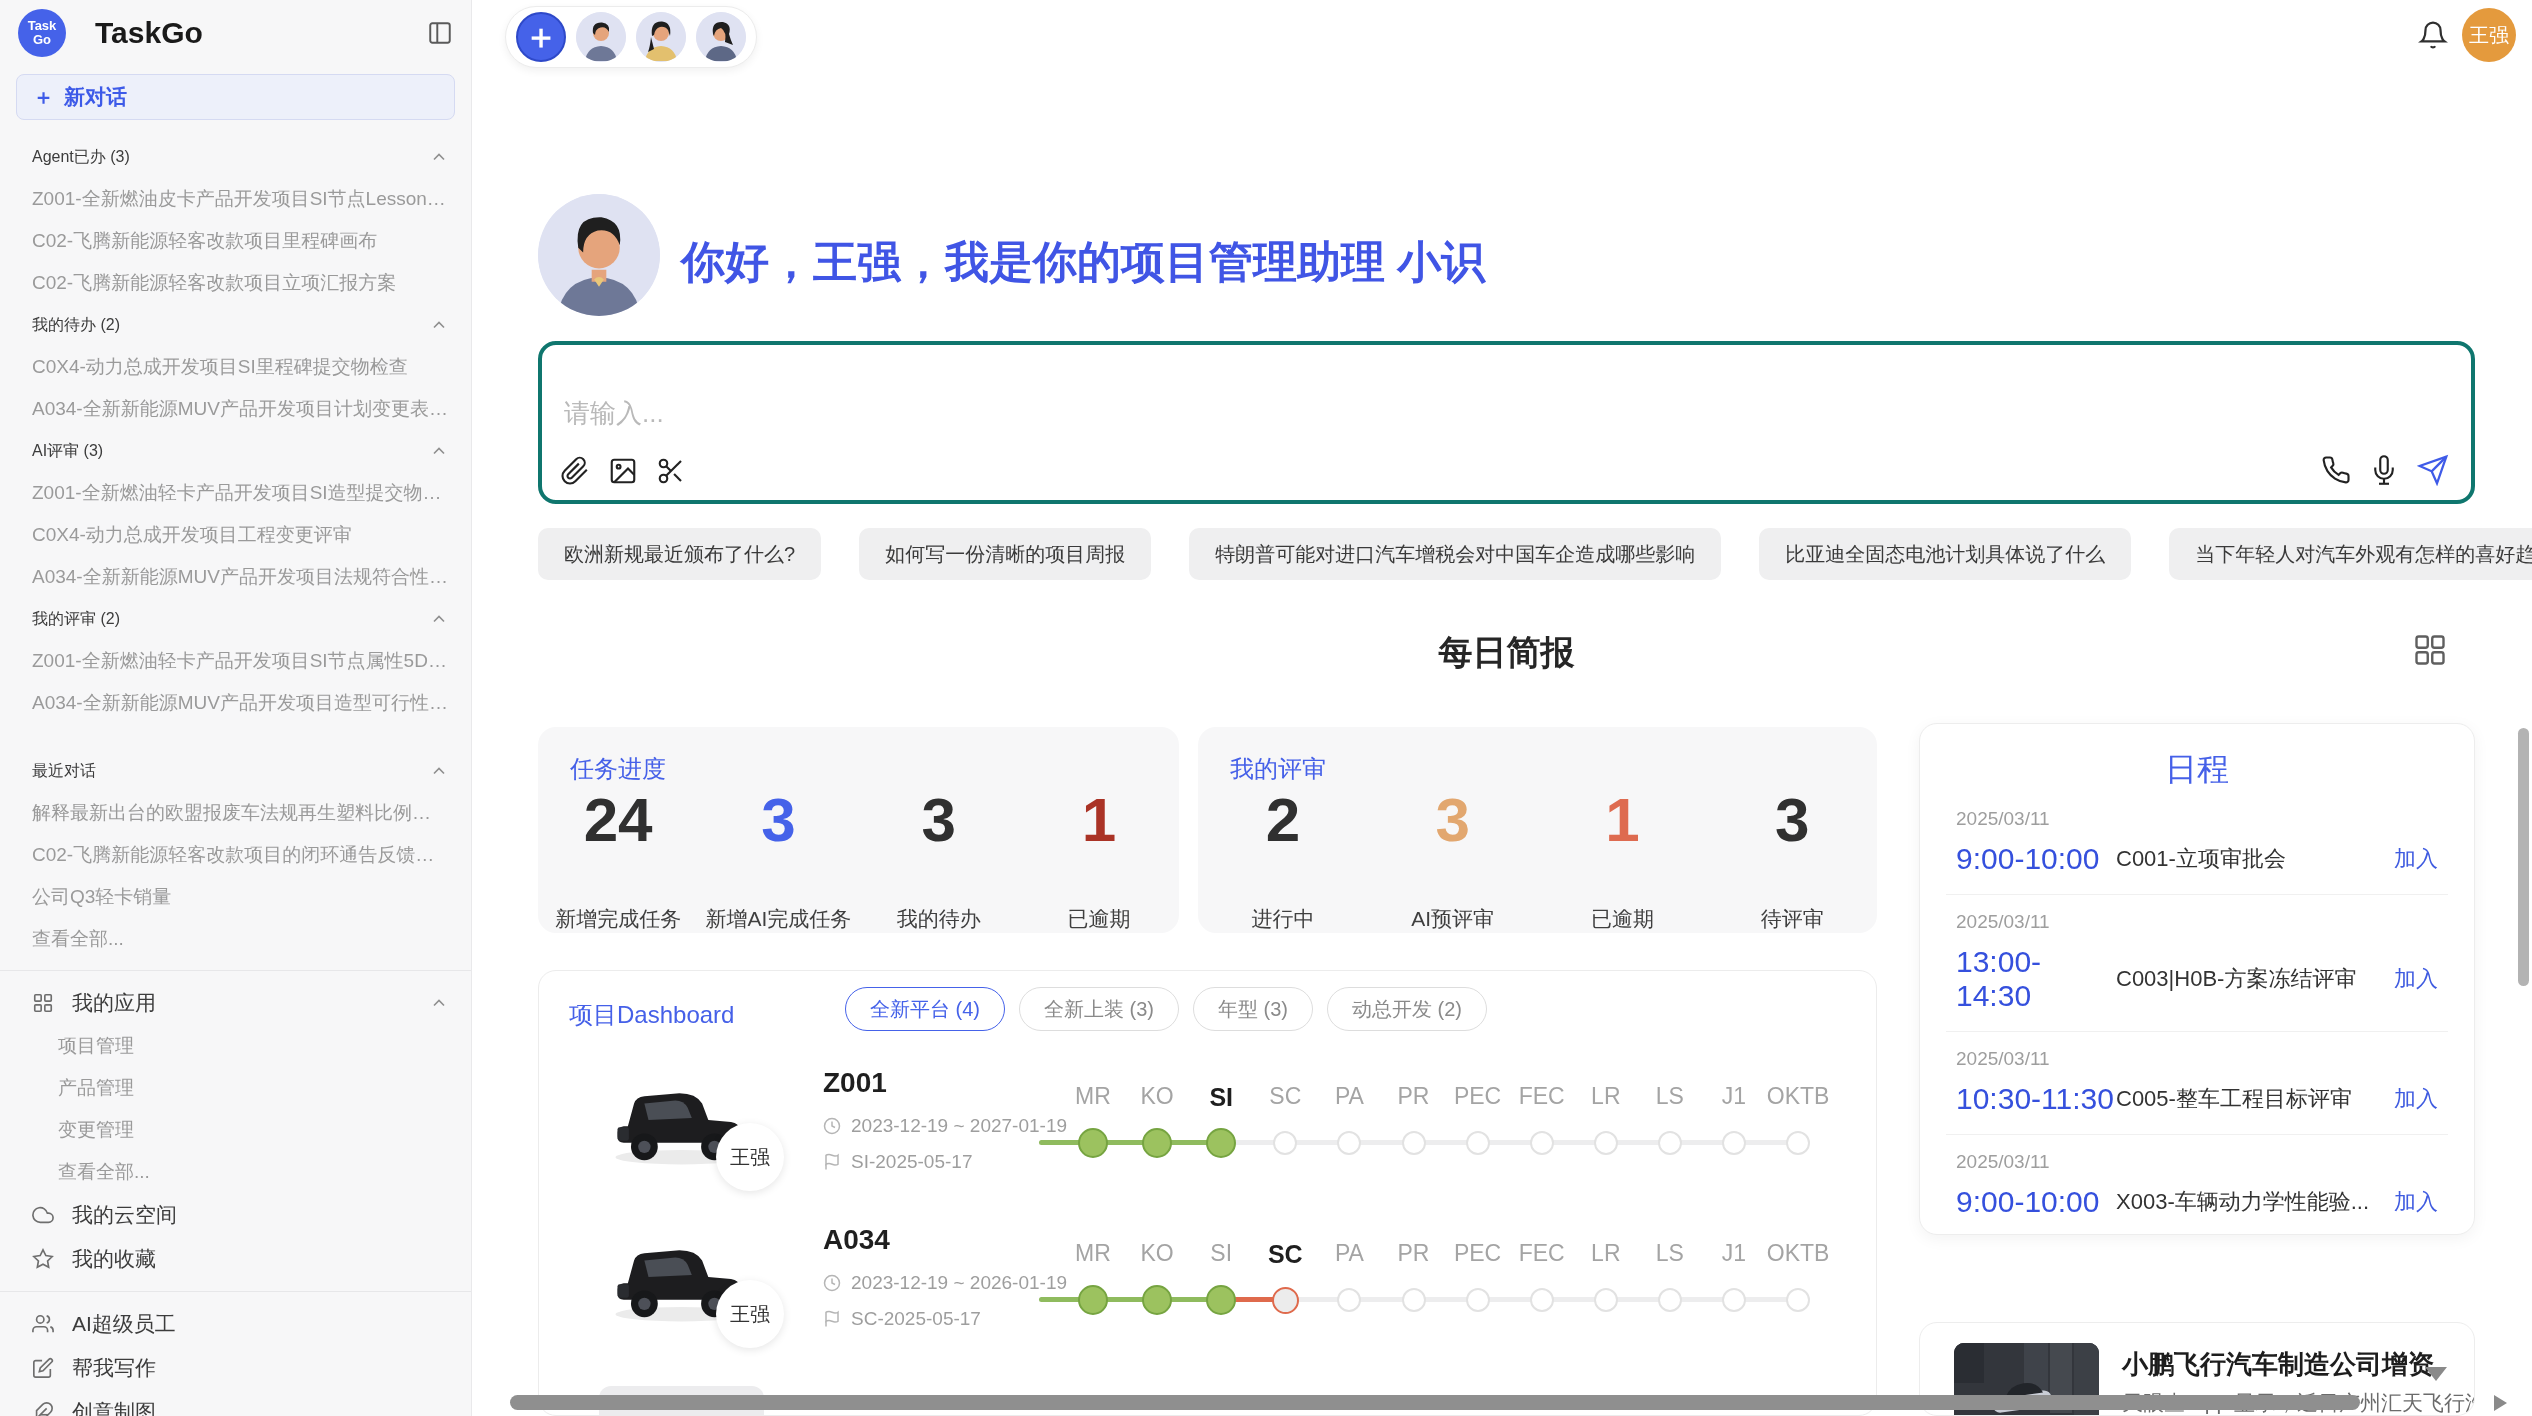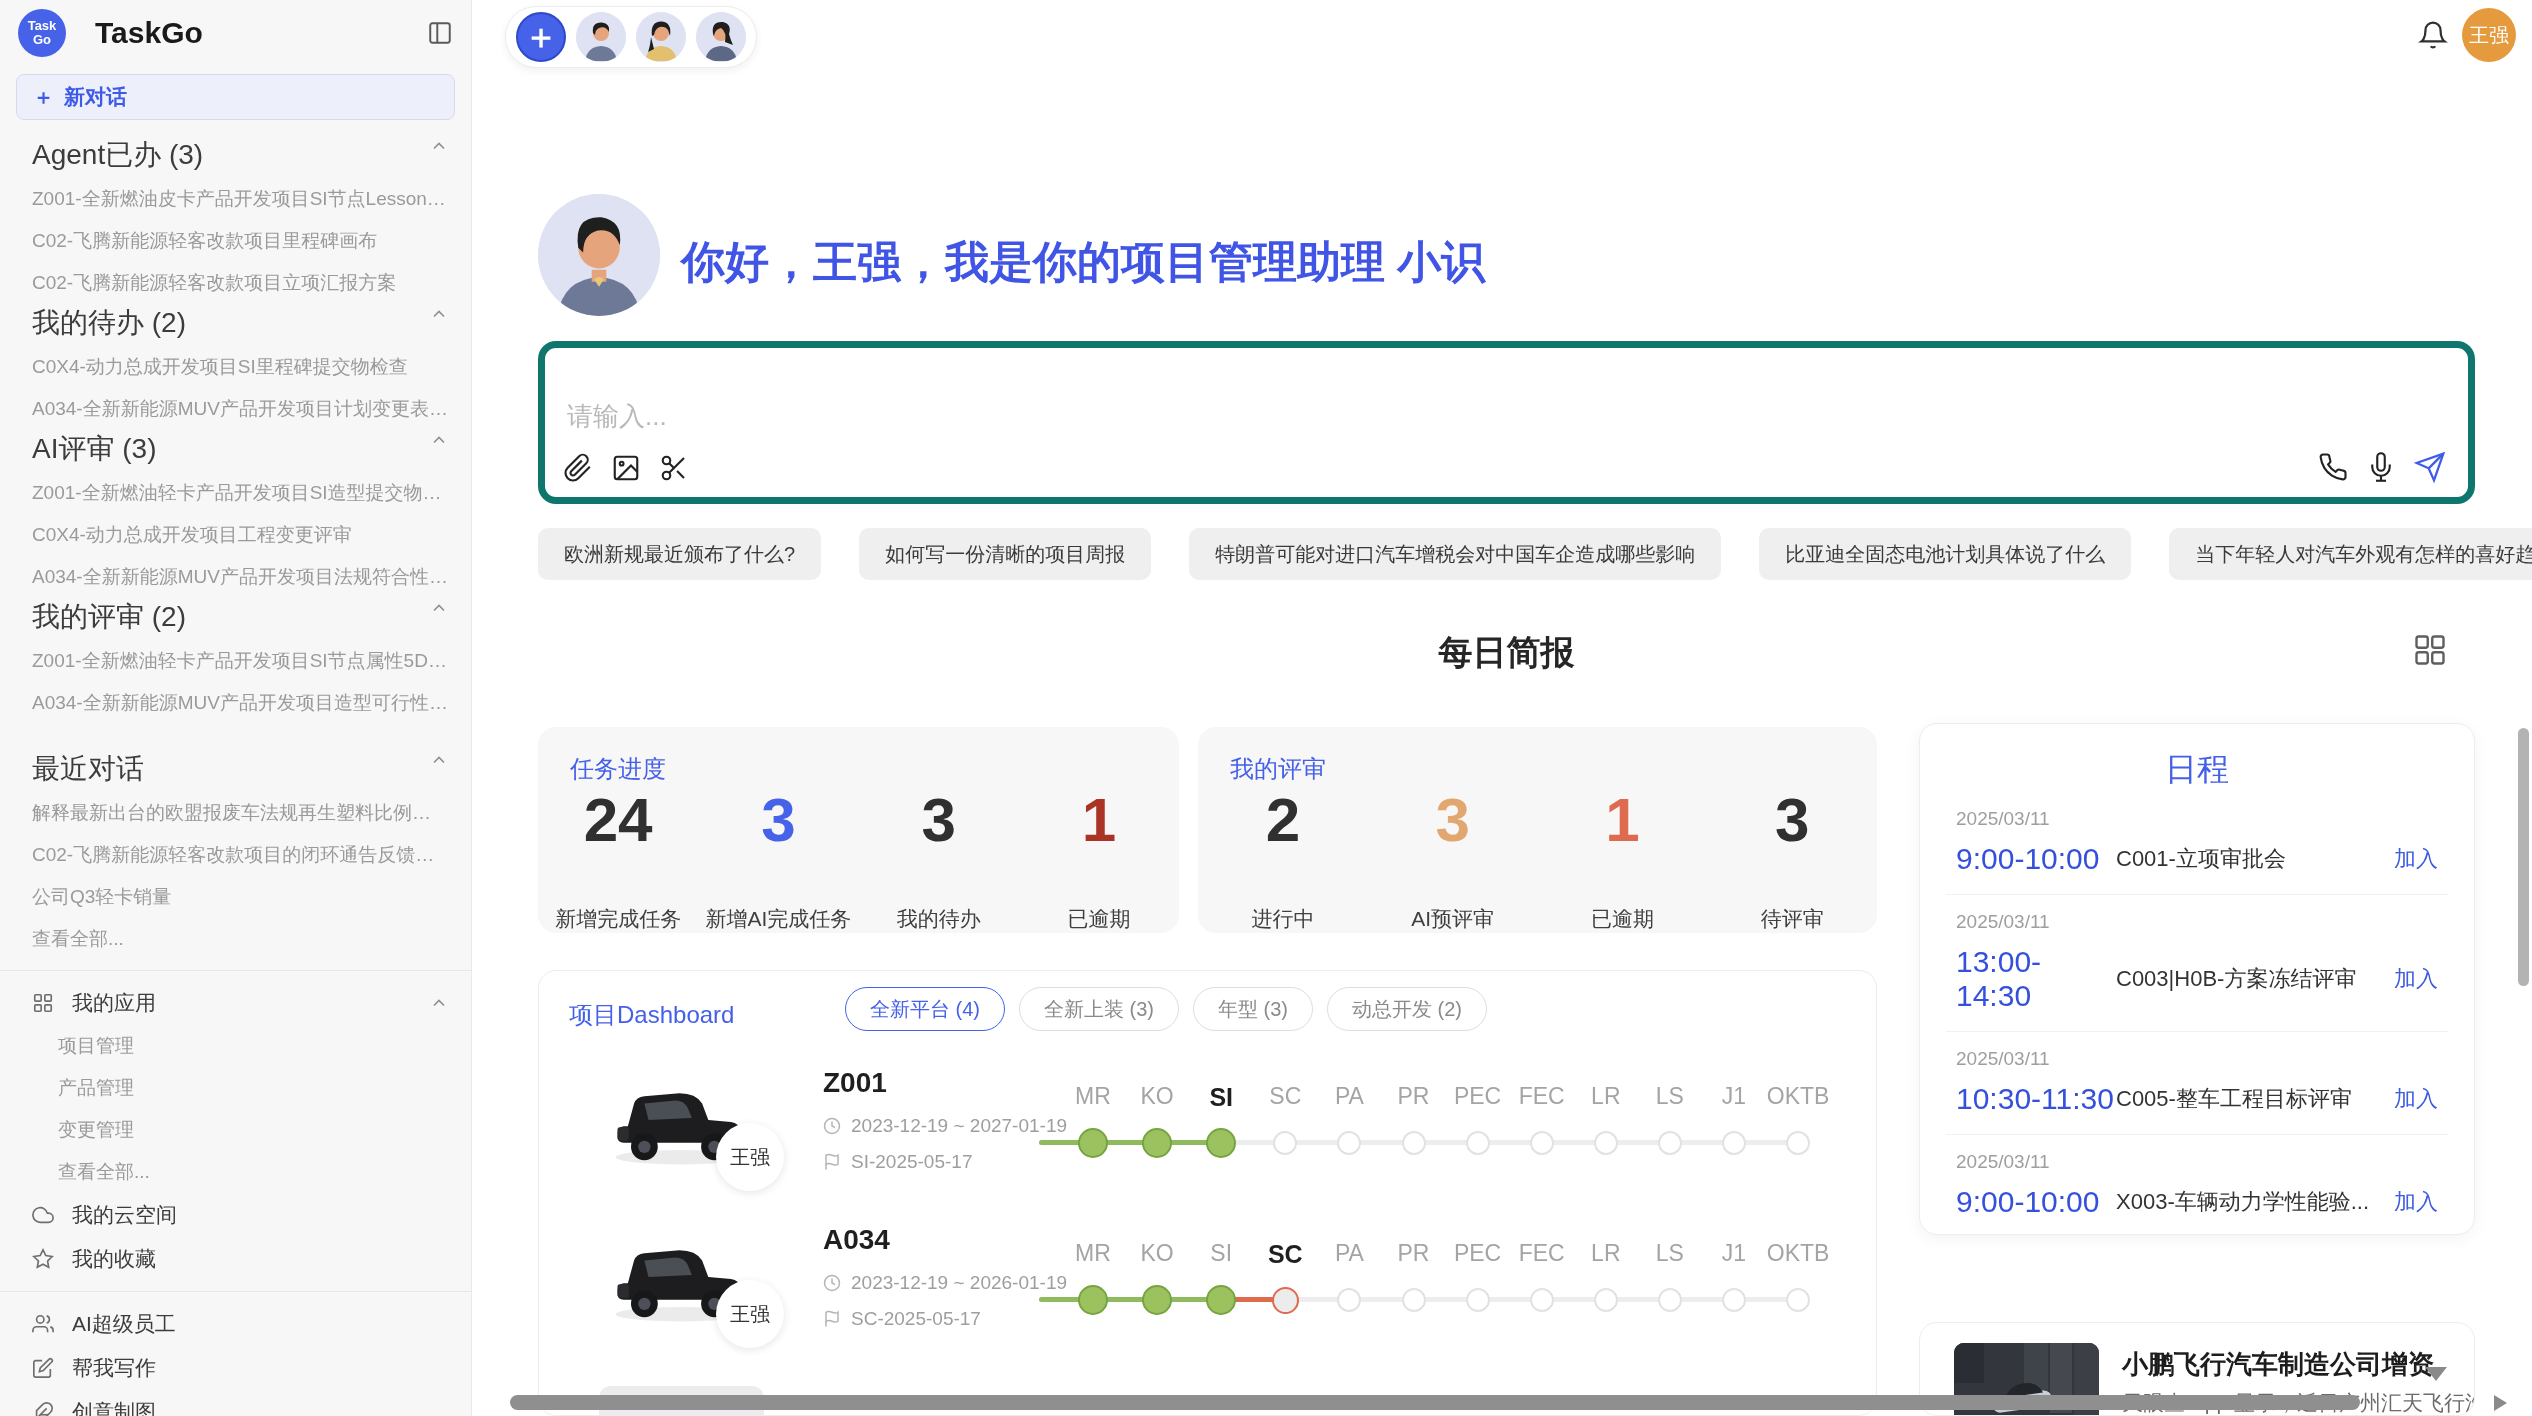--- a/index.html
+++ b/index.html
@@ -13,22 +13,22 @@
            border-right:1px solid #e9e9eb;overflow:hidden;}
   .side-head{height:66px;display:flex;align-items:center;padding:0 18px;gap:29px;}
   .logo-circle{width:48px;height:48px;border-radius:50%;background:#4562e9;color:#fff;
                display:flex;flex-direction:column;align-items:center;justify-content:center;
                font-size:13px;font-weight:bold;line-height:14px;flex:0 0 auto;}
   .app-title{font-size:30px;font-weight:bold;color:#1a1a1a;flex:1;}
   .panel-toggle{color:#5a5a5a;cursor:pointer;}
   .new-chat{margin:8px 16px 16px 16px;height:46px;border:1px solid #d5daf2;background:#edf0fa;
             border-radius:8px;display:flex;align-items:center;gap:10px;padding:0 16px;
             color:#3d5ae8;font-size:21px;font-weight:bold;cursor:pointer;}
-  .sec-head{height:42px;display:flex;align-items:flex-start;padding:0 22px 0 32px;
-            font-size:28px;color:#3c3c3c;}
+  .sec-head{height:42px;display:flex;align-items:center;padding:0 22px 0 32px;
+            font-size:16px;color:#3c3c3c;}
   .sec-head .lbl{flex:1;}
   .side-item{height:42px;display:flex;align-items:center;padding:0 22px 0 32px;font-size:19px;
              color:#9a9a9a;white-space:nowrap;overflow:hidden;text-overflow:ellipsis;cursor:pointer;}
   .side-item span{overflow:hidden;text-overflow:ellipsis;white-space:nowrap;}
   .side-div{height:1px;background:#e7e7e9;margin:10px 0;}
   .icon-row{height:44px;display:flex;align-items:center;gap:18px;padding:0 22px 0 32px;
             font-size:21px;color:#3c3c3c;cursor:pointer;}
   .icon-row .lbl{flex:1;}
   .sub-item{padding-left:58px;}
   .chev{flex:0 0 auto;color:#8f8f8f;}
@@ -46,21 +46,21 @@
               background:#e49a3d;color:#fff;display:flex;align-items:center;justify-content:center;
               font-size:20px;cursor:pointer;}
 
   
   .hero-avatar{position:absolute;left:538px;top:194px;width:122px;height:122px;border-radius:50%;
                overflow:hidden;background:#e0e3f3;}
   .greeting{position:absolute;left:681px;top:233px;font-size:44px;font-weight:bold;color:#4055e5;}
 
   
   .input-card{position:absolute;left:538px;top:341px;width:1937px;height:163px;background:#fff;
-              border:7px solid #0f766e;border-radius:18px;text-decoration:underline;}
+              border:4px solid #0f766e;border-radius:18px;text-decoration:underline;}
   .input-card input{position:absolute;left:20px;top:52px;width:1200px;border:none;outline:none;
                     font-size:26px;color:#333;background:transparent;font-family:inherit;}
   .input-card input::placeholder{color:#b9b9b9;}
   .in-icons-l{position:absolute;left:18px;bottom:14px;display:flex;gap:18px;align-items:center;}
   .in-icons-r{position:absolute;right:22px;bottom:14px;display:flex;gap:18px;align-items:center;}
   .ic-btn{cursor:pointer;display:flex;align-items:center;justify-content:center;}
 
   
   .chips{position:absolute;left:538px;top:528px;width:1950px;display:flex;gap:38px;}
   .chip{height:52px;background:#efeff0;border-radius:10px;display:flex;align-items:center;

